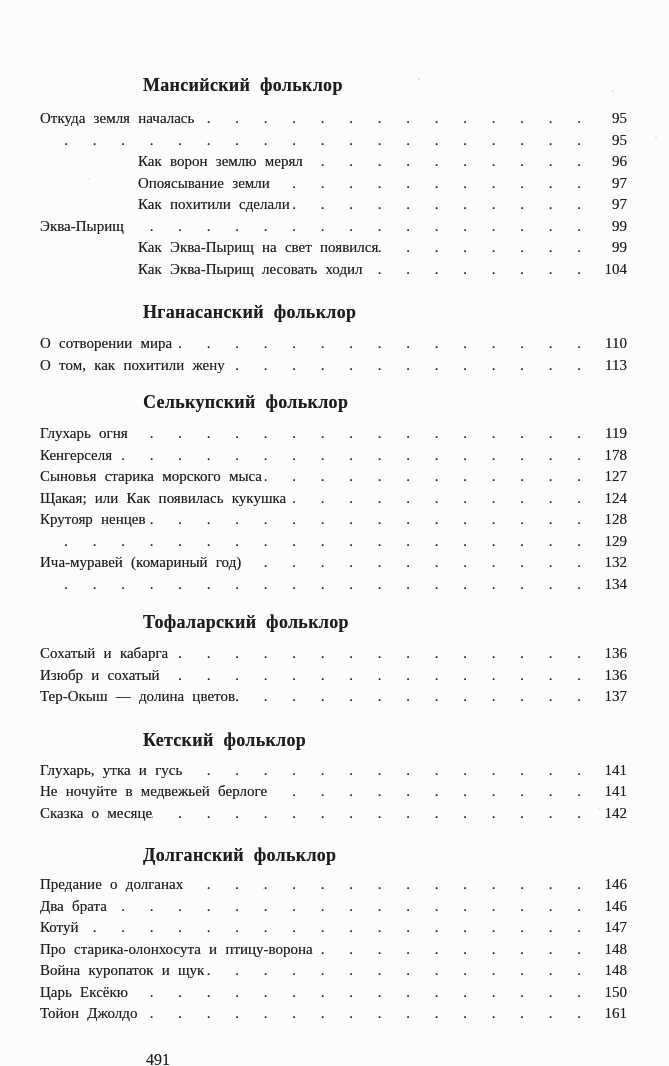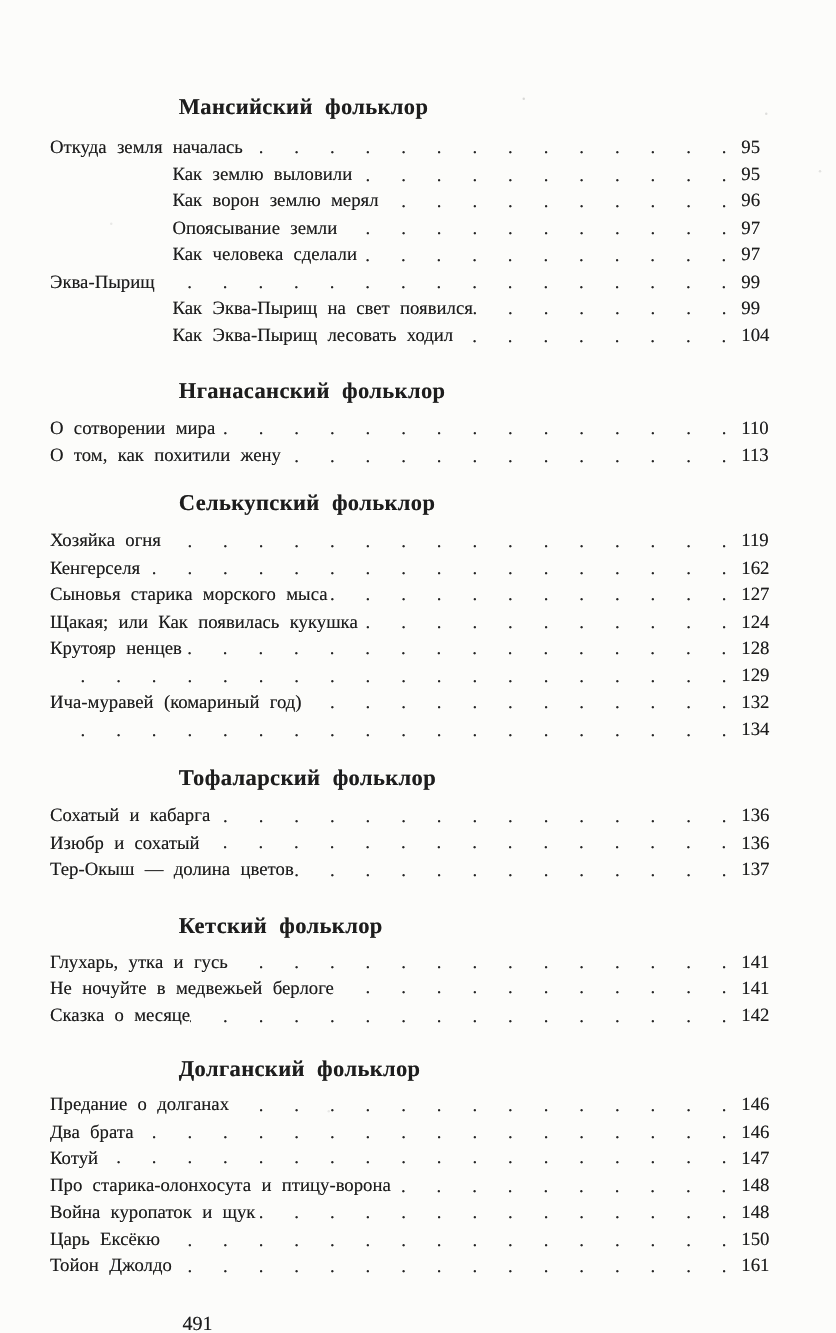--- a/index.html
+++ b/index.html
@@ -58,21 +58,21 @@
     overflow: hidden;
     white-space: nowrap;
     direction: rtl;            
     word-spacing: 21px;
     padding: 0 12px;
     color: #242424;
   }
   .num {
     flex: 0 0 34px;
     width: 34px;
-    text-align: left;
+    text-align: right;
     white-space: nowrap;
   }
   .folio {
     margin: 24px 0 0 106px;
     font-size: 16px;
     line-height: 22px;
     width: fit-content;
   }
   
   .specks {
@@ -101,39 +101,38 @@
   <section class="section">
     <h2 class="heading">Мансийский фольклор</h2>
     <div class="entries">
   <div class="row">
     <span class="title">Откуда земля началась</span>
     <span class="leader" aria-hidden="true">. . . . . . . . . . . . . . . . . . . . . . . . . . . . . .</span>
     <span class="num">95</span>
   </div>
 
   <div class="row indent">
-    <span class="title">Как землю выловили</span>
     <span class="leader" aria-hidden="true">. . . . . . . . . . . . . . . . . . . . . . . . . . . . . .</span>
     <span class="num">95</span>
   </div>
 
   <div class="row indent">
     <span class="title">Как ворон землю мерял</span>
     <span class="leader" aria-hidden="true">. . . . . . . . . . . . . . . . . . . . . . . . . . . . . .</span>
     <span class="num">96</span>
   </div>
 
   <div class="row indent">
     <span class="title">Опоясывание земли</span>
     <span class="leader" aria-hidden="true">. . . . . . . . . . . . . . . . . . . . . . . . . . . . . .</span>
     <span class="num">97</span>
   </div>
 
   <div class="row indent">
-    <span class="title">Как человека сделали</span>
+    <span class="title">Как похитили сделали</span>
     <span class="leader" aria-hidden="true">. . . . . . . . . . . . . . . . . . . . . . . . . . . . . .</span>
     <span class="num">97</span>
   </div>
 
   <div class="row">
     <span class="title">Эква-Пырищ</span>
     <span class="leader" aria-hidden="true">. . . . . . . . . . . . . . . . . . . . . . . . . . . . . .</span>
     <span class="num">99</span>
   </div>
 
@@ -165,29 +164,29 @@
     <span class="leader" aria-hidden="true">. . . . . . . . . . . . . . . . . . . . . . . . . . . . . .</span>
     <span class="num">113</span>
   </div>
 </div>
   </section>
 
   <section class="section">
     <h2 class="heading">Селькупский фольклор</h2>
     <div class="entries">
   <div class="row">
-    <span class="title">Хозяйка огня</span>
+    <span class="title">Глухарь огня</span>
     <span class="leader" aria-hidden="true">. . . . . . . . . . . . . . . . . . . . . . . . . . . . . .</span>
     <span class="num">119</span>
   </div>
 
   <div class="row">
     <span class="title">Кенгерселя</span>
     <span class="leader" aria-hidden="true">. . . . . . . . . . . . . . . . . . . . . . . . . . . . . .</span>
-    <span class="num">162</span>
+    <span class="num">178</span>
   </div>
 
   <div class="row">
     <span class="title">Сыновья старика морского мыса</span>
     <span class="leader" aria-hidden="true">. . . . . . . . . . . . . . . . . . . . . . . . . . . . . .</span>
     <span class="num">127</span>
   </div>
 
   <div class="row">
     <span class="title">Щакая; или Как появилась кукушка</span>

